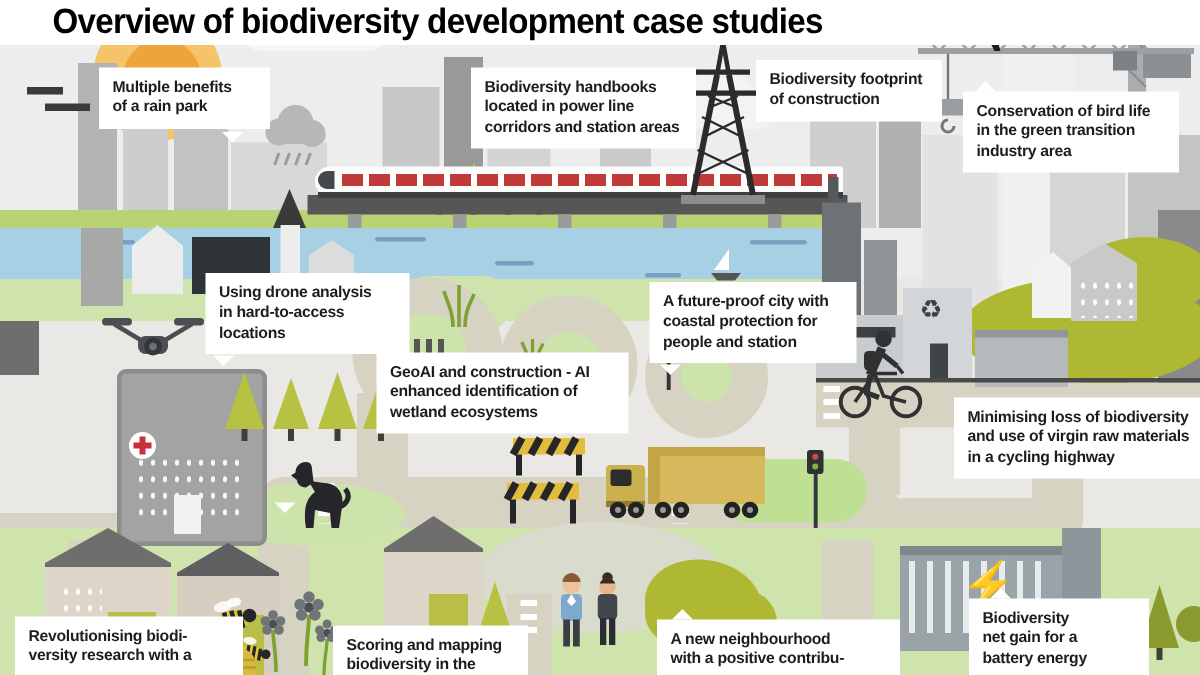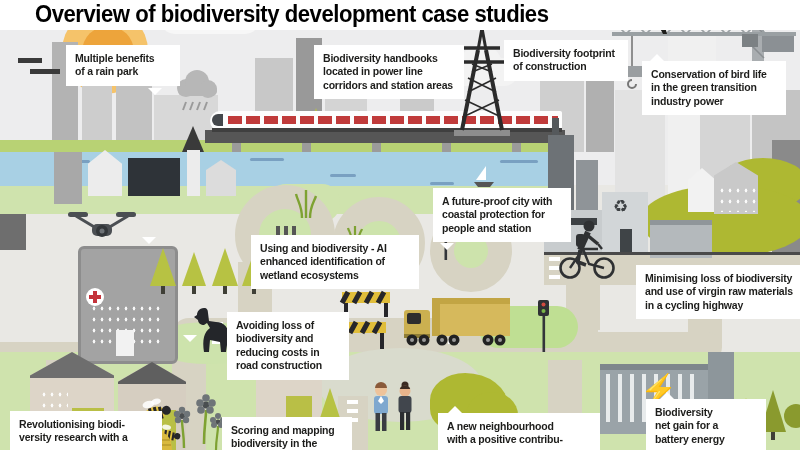--- a/index.html
+++ b/index.html
@@ -427,44 +427,43 @@
 
   <div class="callout" style="left:504px;top:40px;width:106px">Biodiversity footprint
 of construction</div>
 
   <div class="callout" style="left:314px;top:45px;width:132px">Biodiversity handbooks
 located in power line
 corridors and station areas</div>
 
   <div class="callout" style="left:642px;top:61px;width:126px">Conservation of bird life
 in the green transition
-industry power</div>
+industry area</div>
   <div class="tail" style="left:650px;top:47px;border-bottom-color:#fff"></div>
 
+  <div class="callout" style="left:137px;top:182px;width:118px">Using drone analysis
+in hard-to-access
+locations</div>
   <div class="tail" style="left:142px;top:237px;border-top-color:#fff"></div>
 
   <div class="callout" style="left:433px;top:188px;width:120px">A future-proof city with
 coastal protection for
 people and station</div>
   <div class="tail" style="left:440px;top:243px;border-top-color:#fff"></div>
 
-  <div class="callout" style="left:251px;top:235px;width:150px">Using and biodiversity - AI
+  <div class="callout" style="left:251px;top:235px;width:150px">GeoAI and construction - AI
 enhanced identification of
 wetland ecosystems</div>
 
   <div class="callout" style="left:636px;top:265px;width:164px">Minimising loss of biodiversity
 and use of virgin raw materials
 in a cycling highway</div>
 
   <div class="tail" style="left:183px;top:335px;border-top-color:#fff"></div>
 
-  <div class="callout" style="left:227px;top:312px;width:104px">Avoiding loss of
-biodiversity and
-reducing costs in
-road construction</div>
 
   <div class="callout" style="left:10px;top:411px;width:134px">Revolutionising biodi-
 versity research with a</div>
 
   <div class="callout" style="left:222px;top:417px;width:112px">Scoring and mapping
 biodiversity in the</div>
 
   <div class="callout" style="left:438px;top:413px;width:144px">A new neighbourhood
 with a positive contribu-</div>
   <div class="tail" style="left:448px;top:399px;border-bottom-color:#fff"></div>

